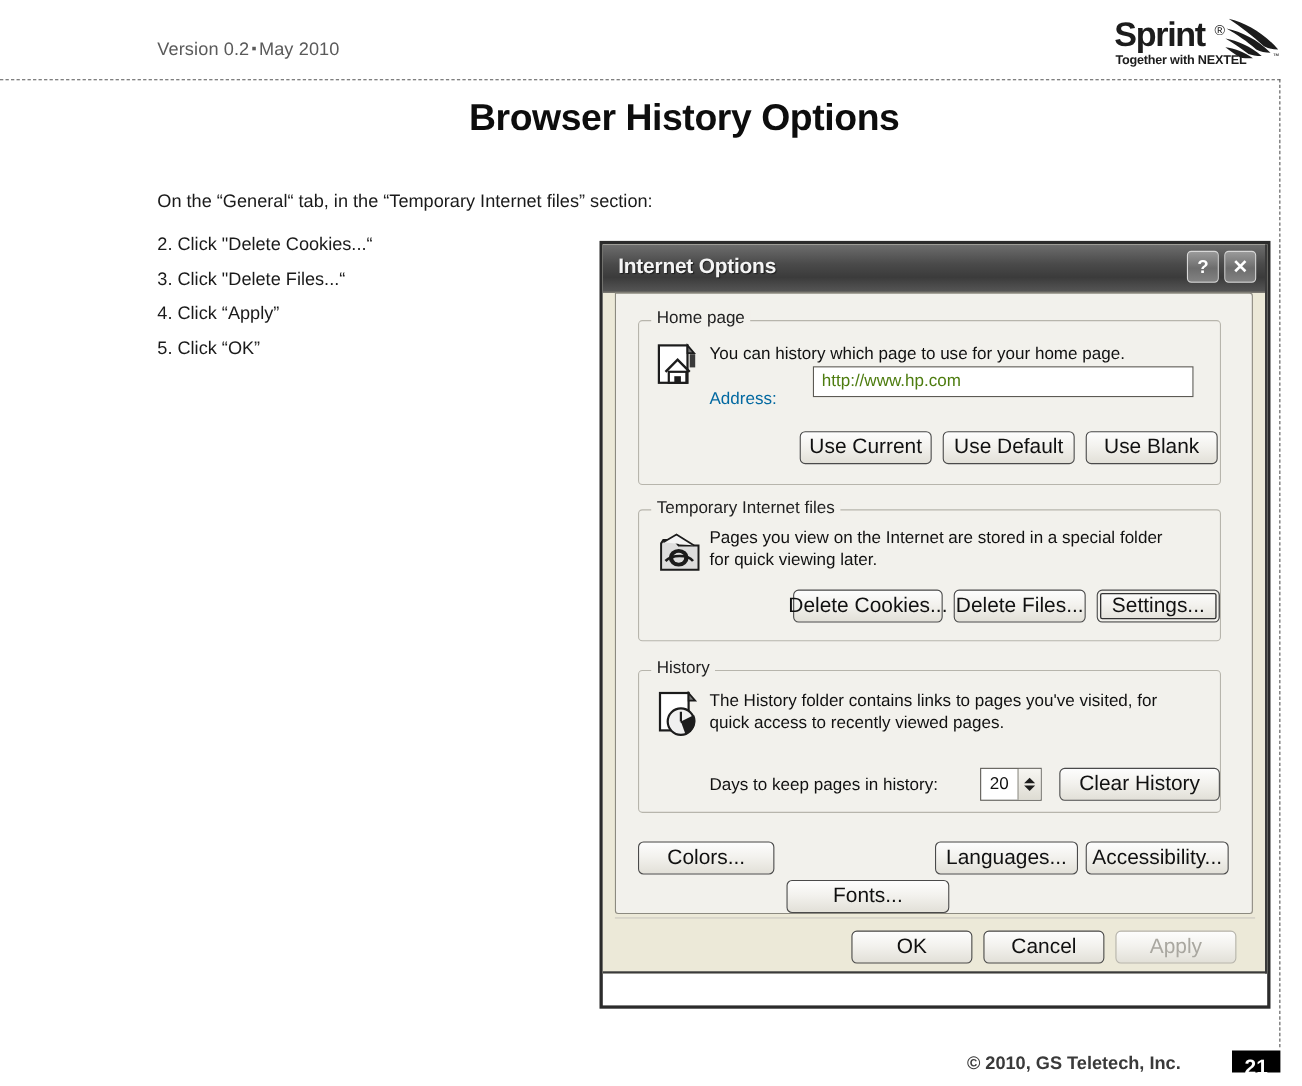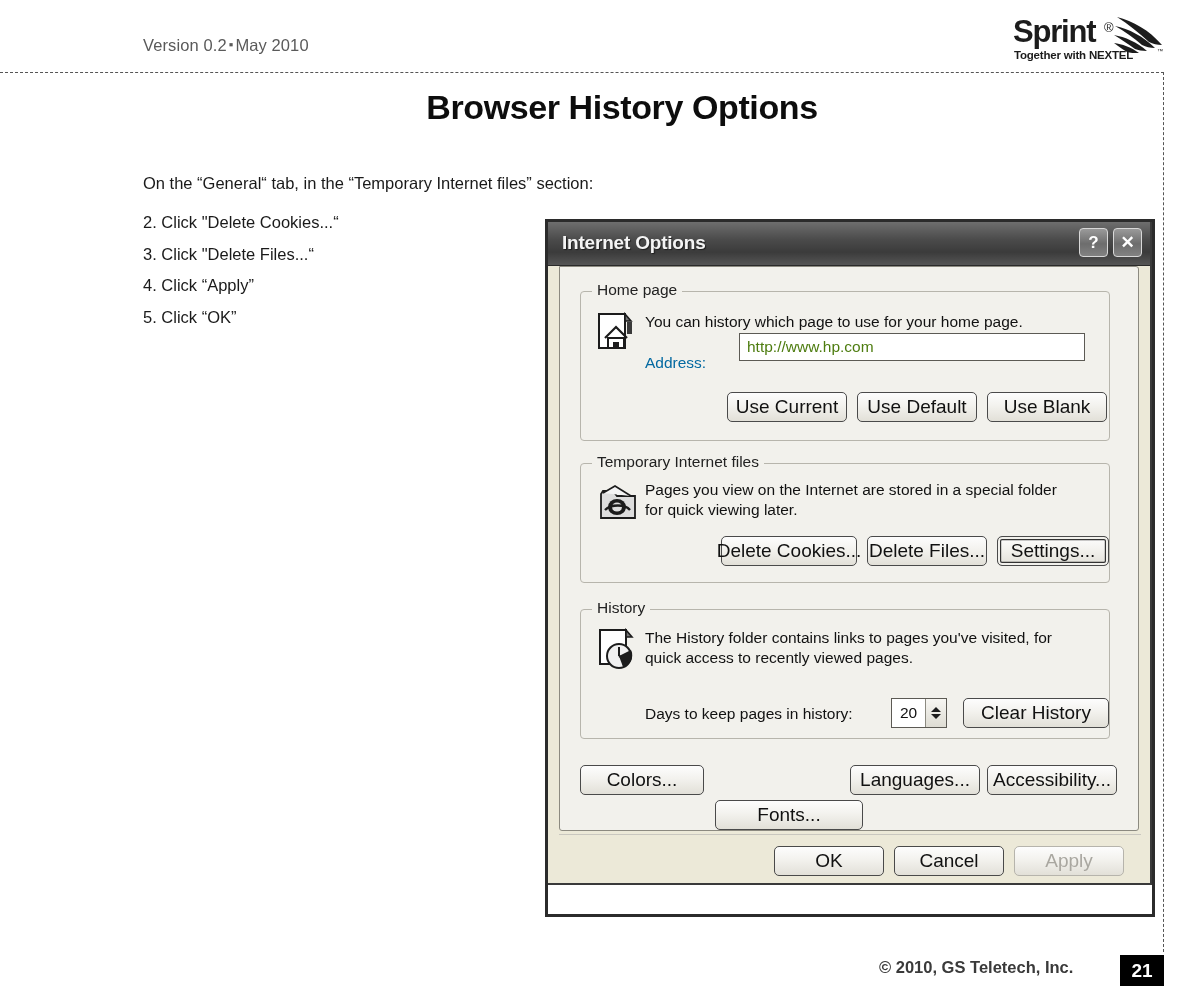--- a/index.html
+++ b/index.html
@@ -95,21 +95,21 @@
   .footer-copy {
     position: absolute;
     left: 879px; top: 958px;
     font-size: 16.5px; font-weight: bold;
     color: #3a3a3a;
     white-space: nowrap;
   }
   .footer-page {
     position: absolute;
     left: 1120px; top: 955px;
-    width: 44px; height: 31px;
+    width: 44px; height: 20px;
     background: #000;
     color: #fff;
     font-size: 19px; font-weight: bold;
     text-align: center;
     line-height: 31px;
   }
 
   
   .dlg-outer {
     position: absolute;

